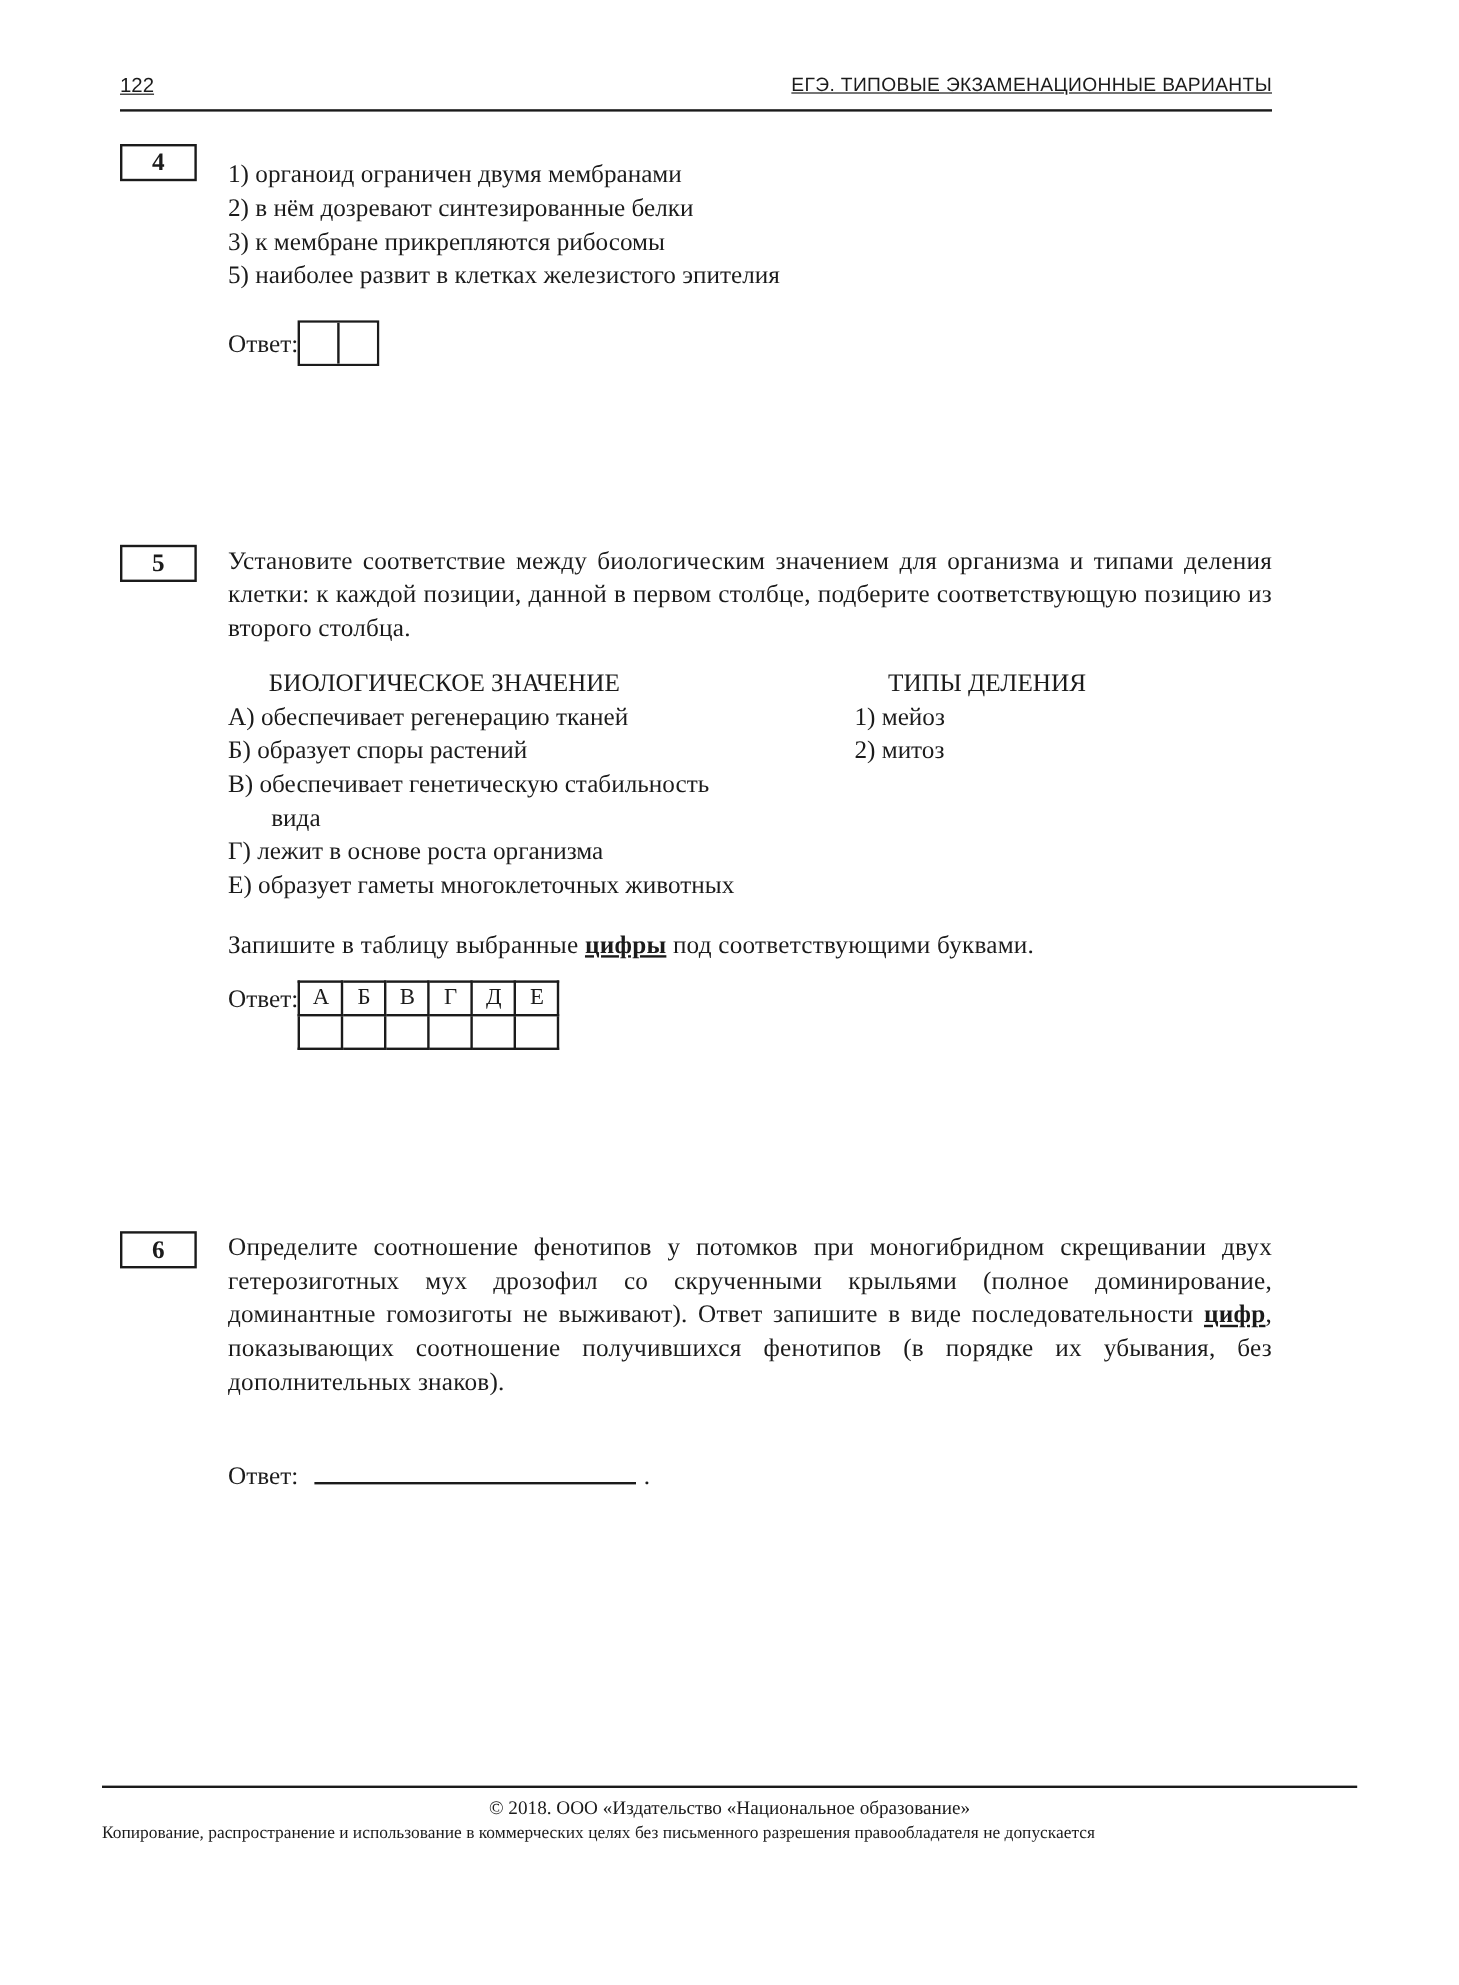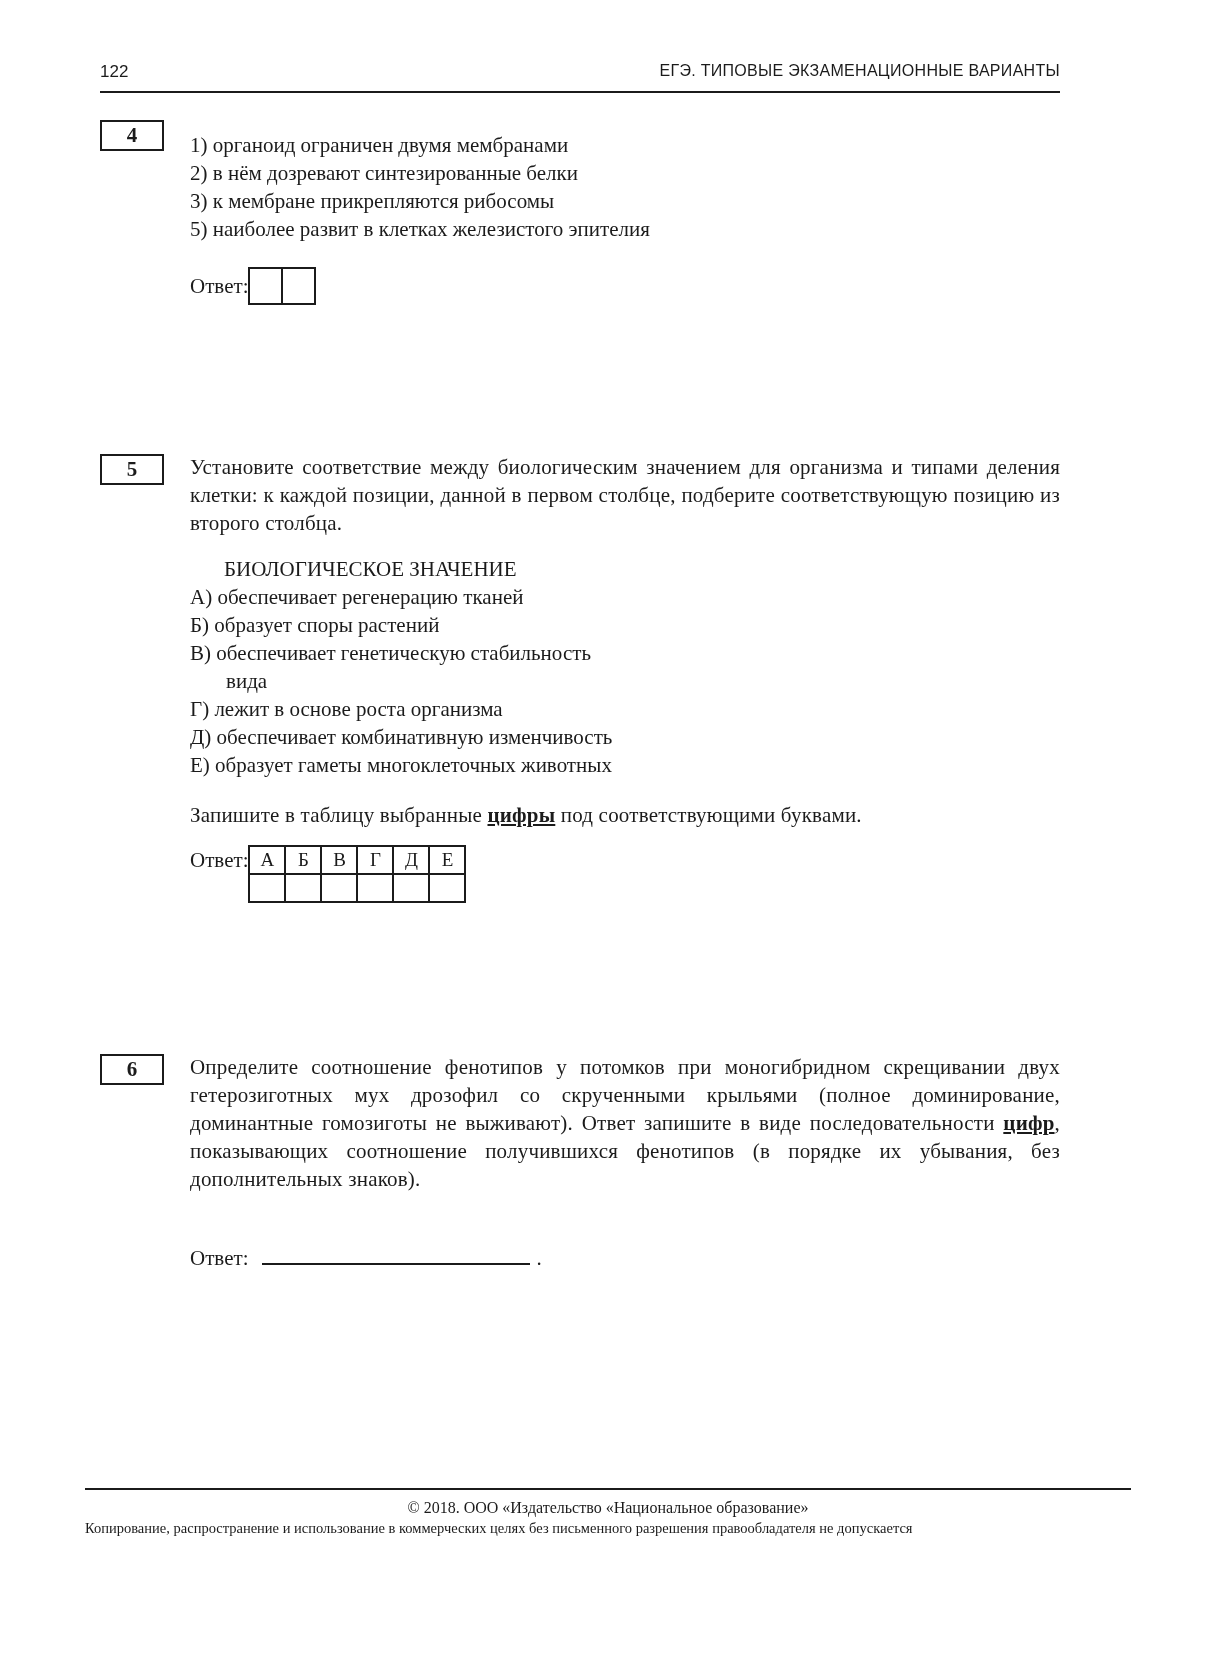--- a/index.html
+++ b/index.html
@@ -6,22 +6,23 @@
   .page {
     width:1216px; height:1654px; position:relative;
     background:#ffffff; color:#1b1b1b;
     font-family:"Liberation Serif", serif;
     overflow:hidden;
   }
   .content { padding:62px 156px 0 100px; }
 
   
   .pagehead {
-    display:flex; justify-content:space-between; align-items:flex-start;
+    display:flex; justify-content:space-between; align-items:center;
     font-family:"Liberation Sans", sans-serif;
+    text-decoration:underline;
   }
   .pagehead .pnum { font-size:17px; }
   .pagehead .ptitle { font-size:16px; letter-spacing:0.3px; }
   .headrule { border-top:2px solid #1b1b1b; margin-top:9px; }
 
   
   .question { display:flex; align-items:flex-start; }
   .q4 { margin-top:26px; }
   .q5 { margin-top:148px; }
   .q6 { margin-top:150px; }
@@ -117,22 +118,26 @@
       </div>
       <div class="qbody">
         <p class="para" style="margin:0">Установите соответствие между биологическим значением для организма и типами деления клетки: к каждой позиции, данной в первом столбце, подберите соответствующую позицию из второго столбца.</p>
         <div class="match">
           <div class="mleft">
             <div class="col-h">БИОЛОГИЧЕСКОЕ ЗНАЧЕНИЕ</div>
             <div class="mitem">А) обеспечивает регенерацию тканей</div>
             <div class="mitem">Б) образует споры растений</div>
             <div class="mitem">В) обеспечивает генетическую стабильность вида</div>
             <div class="mitem">Г) лежит в основе роста организма</div>
-            <div class="mitem">Д) обеспечивает комбинативную изменчивость</div>
             <div class="mitem">Е) образует гаметы многоклеточных животных</div>
+          </div>
+          <div class="mright">
+            <div class="col-h">ТИПЫ ДЕЛЕНИЯ</div>
+            <div class="mitem-r">1) мейоз</div>
+            <div class="mitem-r">2) митоз</div>
           </div>
         </div>
         <p class="para instruction" style="margin-bottom:0"><span>Запишите в таблицу выбранные </span><span class="kw">цифры</span><span> под соответствующими буквами.</span></p>
         <div class="ans-table-row">
           <span class="answer-label">Ответ:</span>
           <table class="anst">
             <tbody>
                 <tr>
               <td>А</td>
               <td>Б</td>

